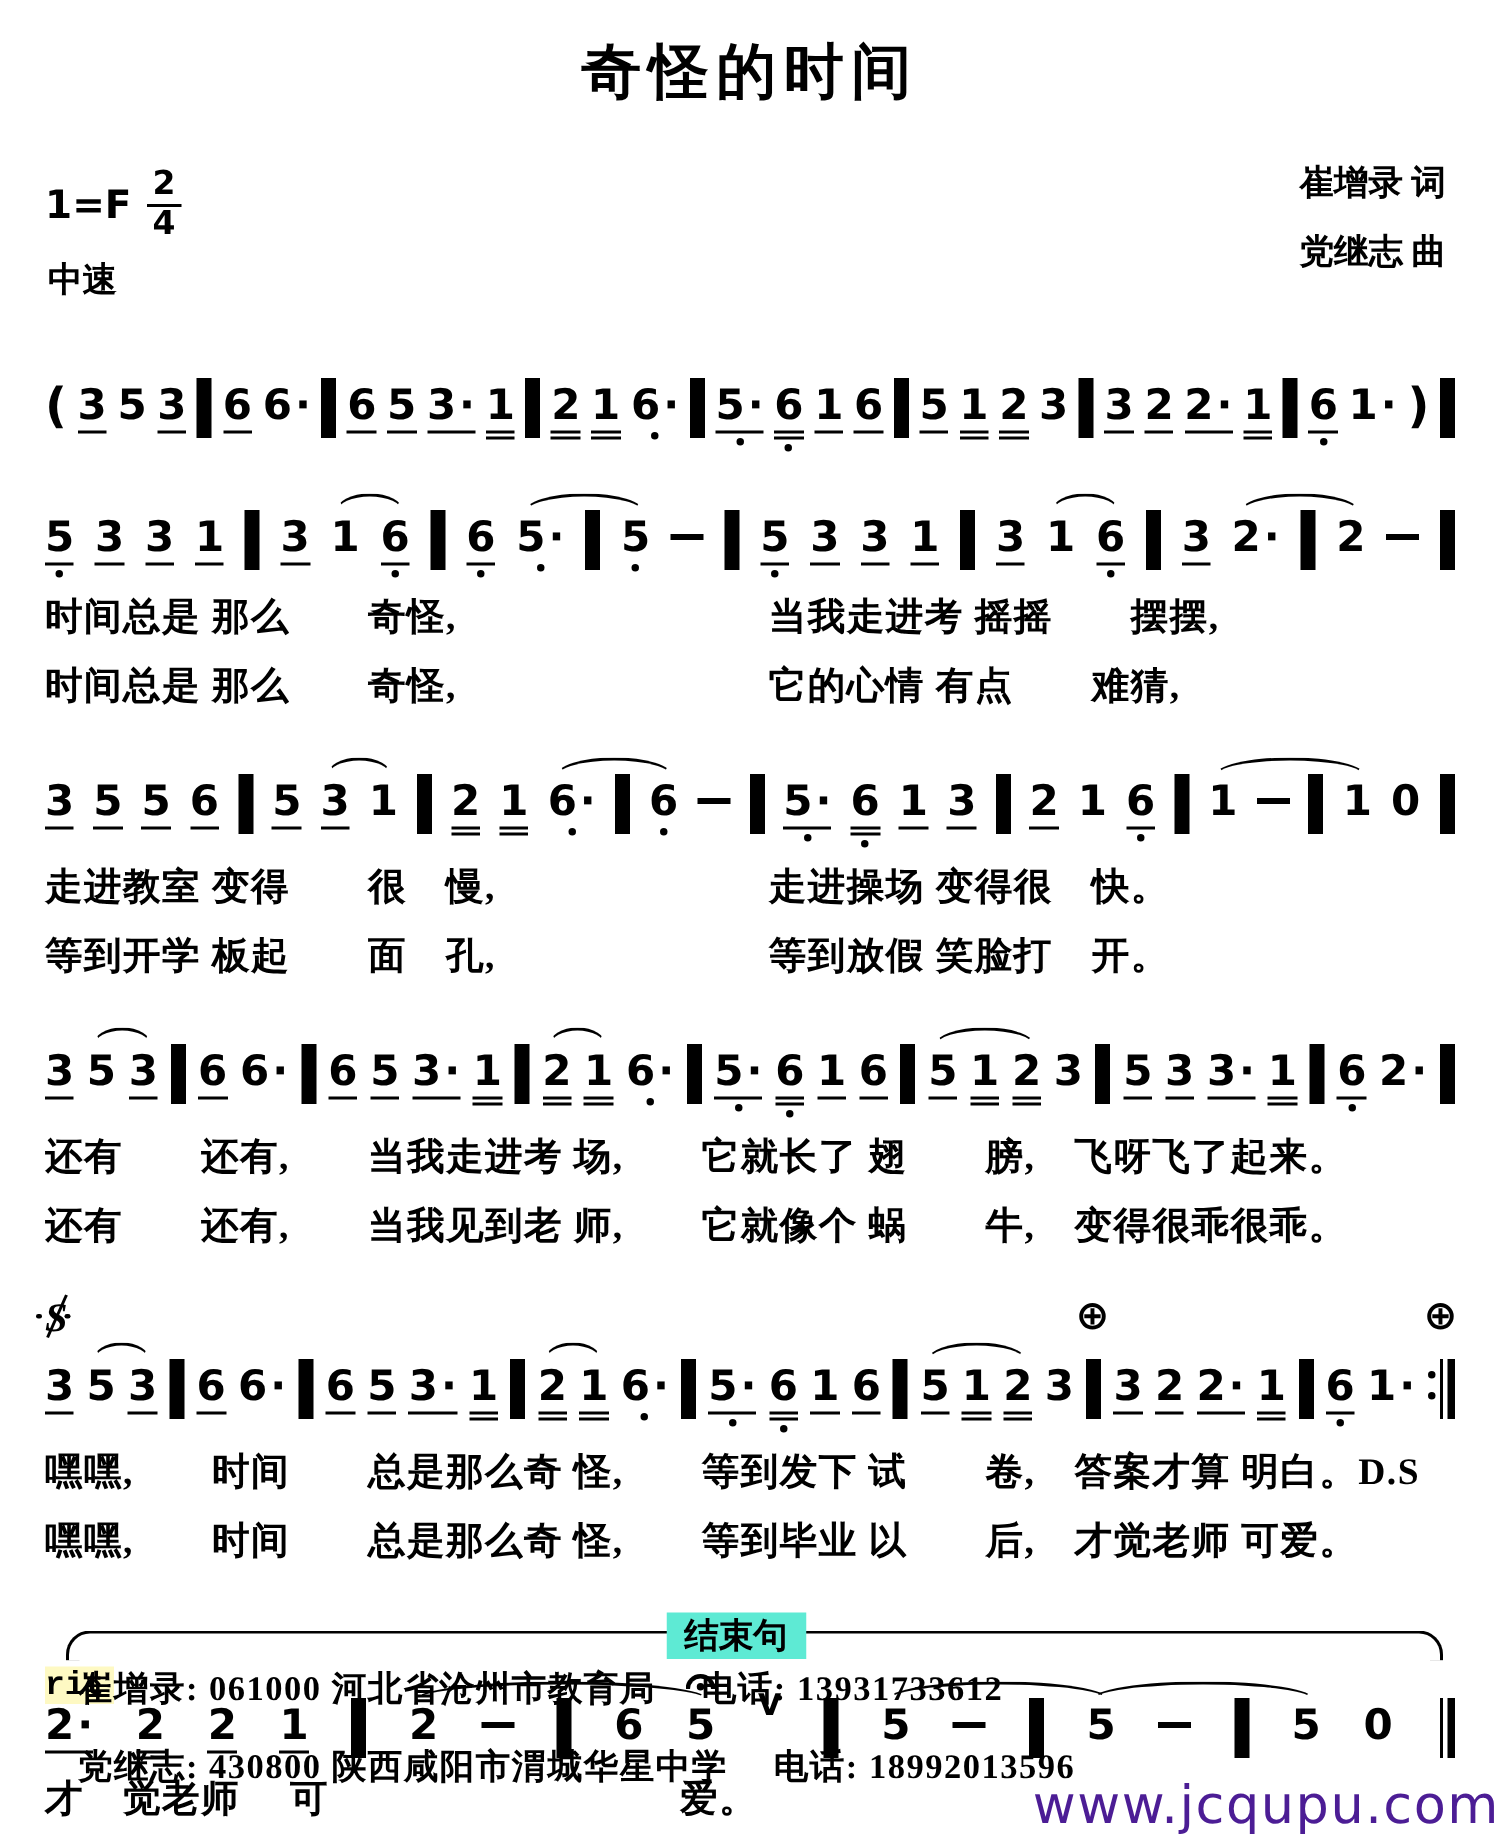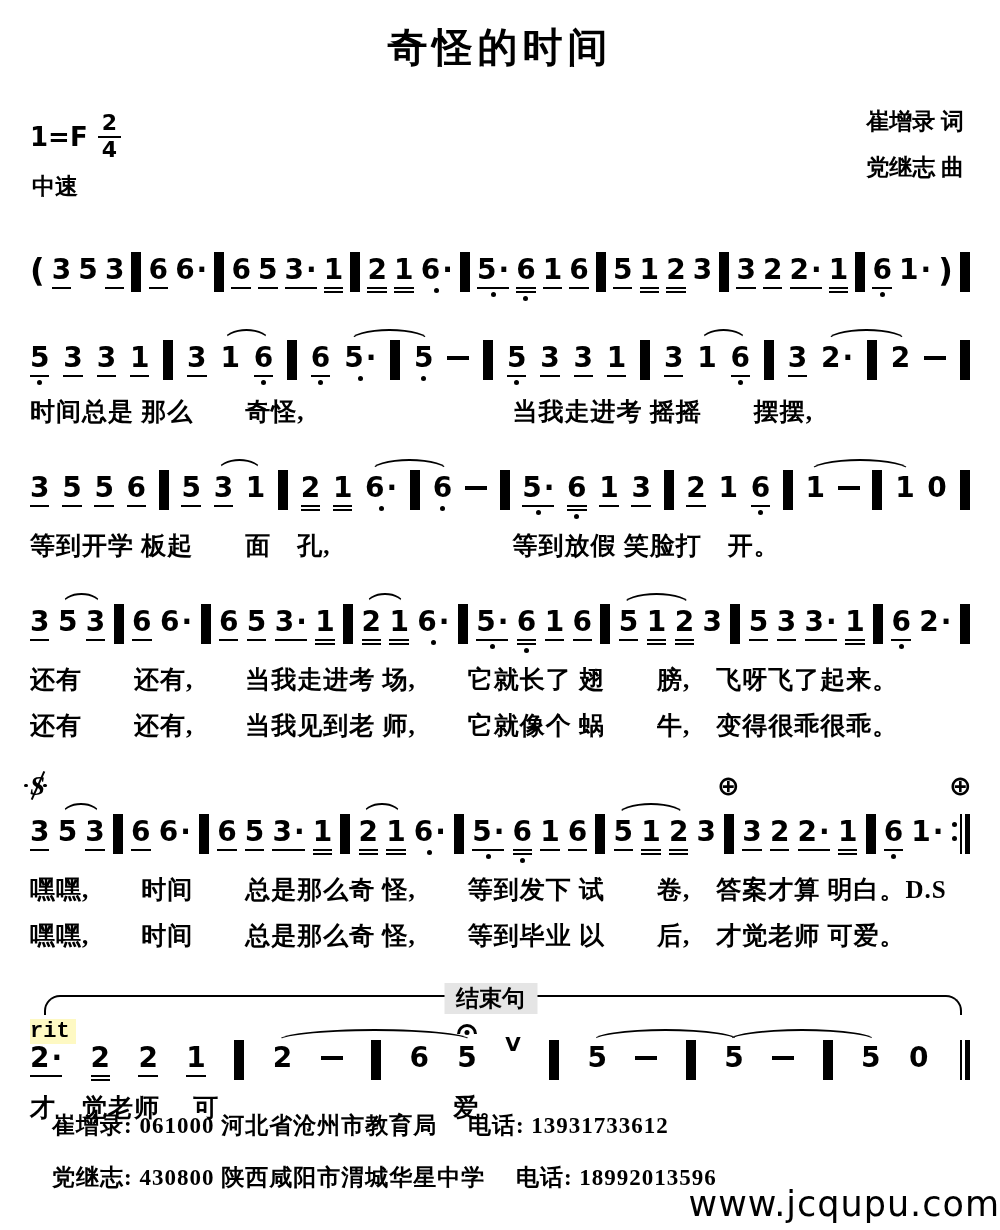--- a/index.html
+++ b/index.html
@@ -43,28 +43,28 @@
   .ferm::after { content:''; position:absolute; left:50%; top:3px; transform:translateX(-50%); width:5px; height:5px; background:#000; border-radius:50%; }
   .slur { position:absolute; height:12px; border-top:2px solid #000; border-left:1px solid transparent; border-right:1px solid transparent; border-radius:50% 50% 0 0 / 100% 100% 0 0; }
   .mark { position:absolute; font-family:"DejaVu Sans", sans-serif; }
   .mark.coda { font-size:27px; font-weight:bold; line-height:26px; }
   .mark.segno { font-family:"Liberation Serif", serif; font-style:italic; font-weight:bold; font-size:27px; line-height:26px; }
   .mark.segno .sg { position:relative; display:inline-block; }
   .mark.segno .sg::before { content:''; position:absolute; left:48%; top:-3px; bottom:-2px; width:2px; background:#000; transform:rotate(24deg); }
   .mark.segno .sg::after { content:''; position:absolute; top:42%; left:-6px; width:3.5px; height:3.5px; border-radius:50%; background:#000; box-shadow:19px 0 0 #000; }
   .lyric-row { font-size:25px; font-weight:bold; white-space:pre; line-height:38px; margin-top:8px; letter-spacing:1px; }
   .bigarc { position:absolute; top:14px; left:14px; right:8px; height:20px; border:2px solid #000; border-bottom:none; border-radius:16px 16px 0 0; }
-  .bigarc-label { position:absolute; top:2px; left:49%; transform:translateX(-50%); background:#e5e5e5; padding:0 12px; font-size:23px; font-weight:bold; }
+  .bigarc-label { position:absolute; top:2px; left:49%; transform:translateX(-50%); background:#5eead4; padding:0 12px; font-size:23px; font-weight:bold; }
   .rit { position:absolute; top:38px; left:0; background:#fef9c3; font-family:"Liberation Mono", monospace; font-weight:bold; font-size:22px; padding-right:6px; }
   
   .footer { position:absolute; left:30px; right:0; bottom:0; height:120px;margin-left:20px; }
   .contact { font-size:23px; font-weight:bold; letter-spacing:1px; }
   .contact.c1 { position:absolute; left:2px; top:0; }
   .contact.c2 { position:absolute; left:2px; top:52px; }
-  .watermark { position:absolute; right:0; bottom:6px; font-family:"DejaVu Sans", sans-serif; font-size:35px; color:#000000; letter-spacing:1px; }
+  .watermark { position:absolute; right:0; bottom:6px; font-family:"DejaVu Sans", sans-serif; font-size:35px; color:#4c1d95; letter-spacing:1px; }
 </style>
 </head>
 <body>
 
 <div class="page">
   <div class="title">奇怪的时间</div>
 
   <div class="meta">
     <div class="keysig">
       <span>1=F</span>
@@ -397,20 +397,21 @@
           <span class="tok dash">
             <span class="bar-dash"></span>
           </span>
           <span class="tok bar"></span>
           <div class="slur" style="left: 193.8px; width: 45.4px; top: 2px;"></div>
           <div class="slur" style="left: 320.4px; width: 78.8px; top: 2px;"></div>
           <div class="slur" style="left: 670.8px; width: 45.4px; top: 2px;"></div>
           <div class="slur" style="left: 797.4px; width: 78.8px; top: 2px;"></div>
         </div>
         <div class="lyric-row">时间总是 那么　　奇怪,　　　　　　　　当我走进考 摇摇　　摆摆,</div>
+        <div class="lyric-row">时间总是 那么　　奇怪,　　　　　　　　它的心情 有点　　难猜,</div>
       </div>
       <div class="score-line">
         <div class="tok-row">
           <span class="tok note">
             <span class="top">3</span>
             <span class="uls">
               <i></i>
             </span>
           </span>
           <span class="tok note">
@@ -541,20 +542,21 @@
             <span class="top">1</span>
           </span>
           <span class="tok note">
             <span class="top">0</span>
           </span>
           <span class="tok bar"></span>
           <div class="slur" style="left: 187.8px; width: 43.4px; top: 2px;"></div>
           <div class="slur" style="left: 341.4px; width: 76.8px; top: 2px;"></div>
           <div class="slur" style="left: 779.8px; width: 100.4px; top: 2px;"></div>
         </div>
+        <div class="lyric-row">走进教室 变得　　很　慢,　　　　　　　走进操场 变得很　快。</div>
         <div class="lyric-row">等到开学 板起　　面　孔,　　　　　　　等到放假 笑脸打　开。</div>
       </div>
       <div class="score-line">
         <div class="tok-row">
           <span class="tok note">
             <span class="top">3</span>
             <span class="uls">
               <i></i>
             </span>
           </span>

